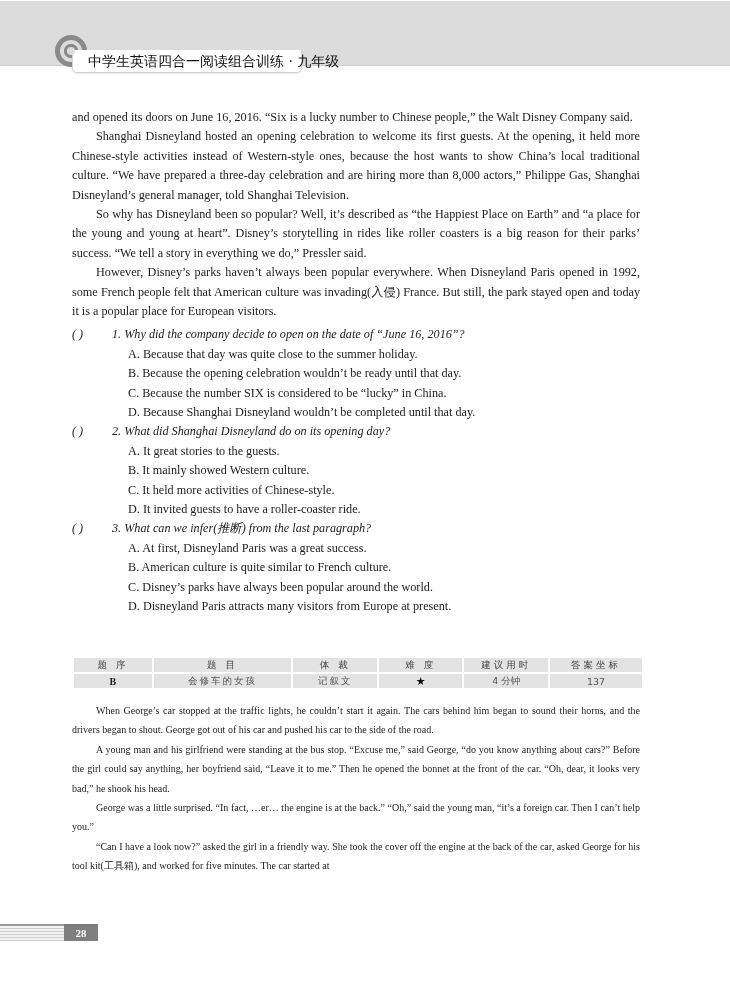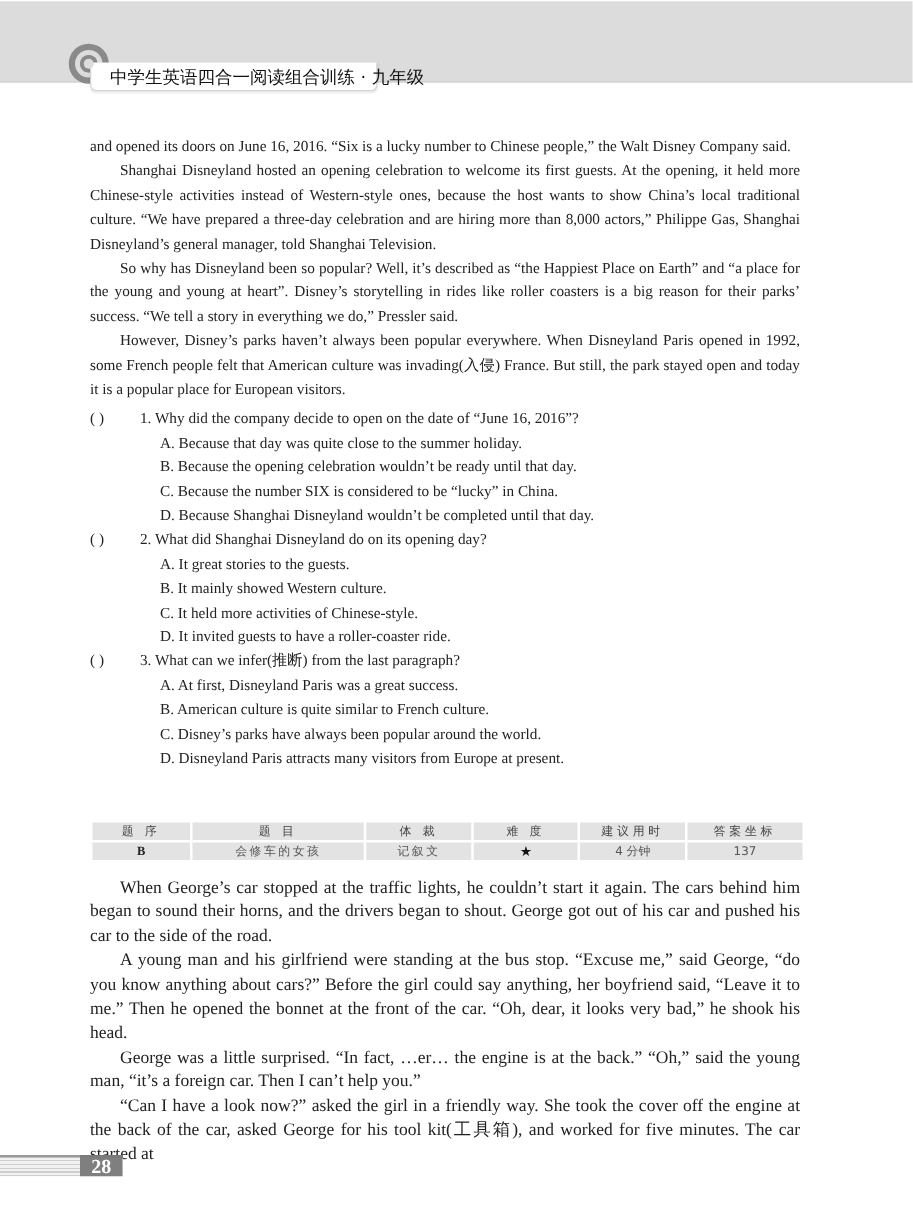--- a/index.html
+++ b/index.html
@@ -17,34 +17,34 @@
                  background: #dcdcdc; z-index: 2; }
   .title-tab { position: absolute; left: 72px; top: 50px; width: 228px; height: 22px;
                background: #fff; border-radius: 0 0 5px 5px; border: 1px solid #d4d4d4; border-top: none;
                box-shadow: 0 1px 2px rgba(0,0,0,0.1); }
   .title-text { position: absolute; left: 88px; top: 53px; font-family: "DejaVu Sans", sans-serif;
                 font-size: 14px; color: #111; letter-spacing: 0px; white-space: nowrap; }
   .content { position: absolute; left: 72px; top: 108px; width: 568px; font-size: 12.2px; line-height: 19.4px; }
   p { margin: 0; text-align: justify; text-align-last: left; }
   p.indent { text-indent: 24px; }
   .q { position: relative; padding-left: 0; margin: 0; }
-  .qline { display: block; height: 19.4px; white-space: nowrap; }
+  .qline { display: block; height: 19.4px; white-space: nowrap; font-style: italic; }
   .paren { display: inline-block; width: 40px; }
   .opt { display: block; padding-left: 56px; height: 19.4px; white-space: nowrap; }
   table.info { position: absolute; left: 72px; top: 656px; width: 572px; border-collapse: collapse;
                font-family: "DejaVu Sans", sans-serif; font-size: 9.5px; color: #555; }
   table.info td { background: #e3e3e3; border: 2px solid #fff; text-align: center; height: 14px; padding: 0; }
   table.info tr.head td { color: #444; letter-spacing: 3px; }
   table.info td.b { font-weight: bold; color: #222; font-family: "Liberation Serif", serif; font-size: 10px; }
   table.info td.star { color: #111; font-size: 11px; }
-  .content2 { position: absolute; left: 72px; top: 701px; width: 568px; font-size: 14px; line-height: 19.4px; }
+  .content2 { position: absolute; left: 72px; top: 701px; width: 568px; font-size: 10px; line-height: 19.4px; }
   .footer-bar { position: absolute; left: 0; top: 924px; width: 98px; height: 15px;
                 background: repeating-linear-gradient(#f2f2f2 0 2px, #cfcfcf 2px 3px); border-top: 2px solid #9a9a9a; }
   .page-box { position: absolute; left: 64px; top: 924px; width: 34px; height: 15px; background: #7f7f7f;
-              color: #fff; font-weight: bold; font-size: 16px; text-align: center; line-height: 15px;
+              color: #fff; font-weight: bold; font-size: 11px; text-align: center; line-height: 15px;
               border-top: 2px solid #7a7a7a; border-radius: 0 0 0 0; }
 </style>
 </head>
 <body>
 
 <div class="header-band"></div>
 <div class="target-icon"></div>
 <div class="target-core"></div>
 <div class="title-tab"></div>
 <div class="title-text">中学生英语四合一阅读组合训练 · 九年级</div>

